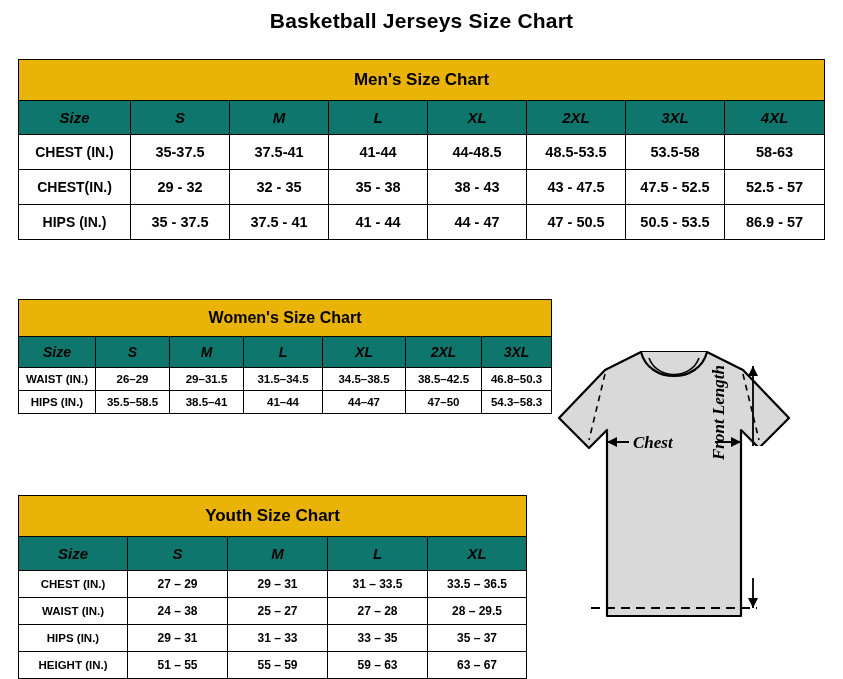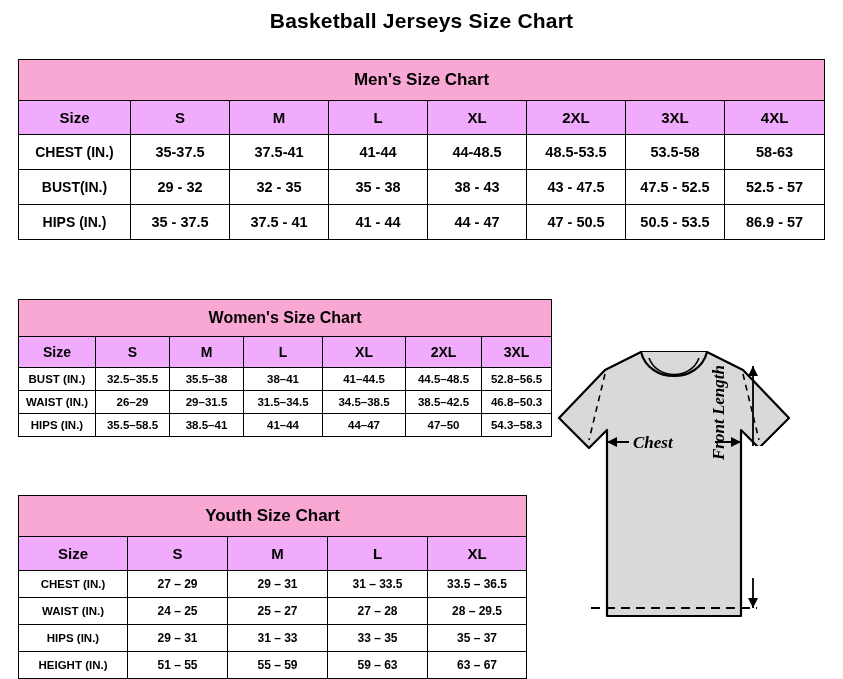--- a/index.html
+++ b/index.html
@@ -27,28 +27,29 @@
     border-collapse: collapse;
     table-layout: fixed;
   }
   table td, table th {
     border: 1px solid #000;
     text-align: center;
     font-weight: bold;
     background: #fff;
   }
   .chart-header td {
-    background: #f9a8d4;
+    background: #eab308;
     font-size: 16px;
     font-weight: bold;
     padding: 9px 0;
   }
   .col-head td {
-    background: #f0abfc;
-    font-weight: bold;
+    background: #0f766e;
+    font-weight: bold;
+    font-style: italic;
   }
 
   
   #mens-table {
     position: absolute;
     left: 18px;
     top: 59px;
     width: 806px;
   }
   #mens-table .chart-header td { font-size: 17px; padding: 10px 0; }
@@ -144,21 +145,21 @@
       <td class="rowlabel">CHEST (IN.)</td>
       <td>35-37.5</td>
       <td>37.5-41</td>
       <td>41-44</td>
       <td>44-48.5</td>
       <td>48.5-53.5</td>
       <td>53.5-58</td>
       <td>58-63</td>
     </tr>
     <tr>
-      <td class="rowlabel">BUST(IN.)</td>
+      <td class="rowlabel">CHEST(IN.)</td>
       <td>29 - 32</td>
       <td>32 - 35</td>
       <td>35 - 38</td>
       <td>38 - 43</td>
       <td>43 - 47.5</td>
       <td>47.5 - 52.5</td>
       <td>52.5 - 57</td>
     </tr>
     <tr>
       <td class="rowlabel">HIPS (IN.)</td>
@@ -190,29 +191,20 @@
     <tr class="col-head">
       <td>Size</td>
       <td>S</td>
       <td>M</td>
       <td>L</td>
       <td>XL</td>
       <td>2XL</td>
       <td>3XL</td>
     </tr>
     <tr>
-      <td class="rowlabel">BUST  (IN.)</td>
-      <td>32.5–35.5</td>
-      <td>35.5–38</td>
-      <td>38–41</td>
-      <td>41–44.5</td>
-      <td>44.5–48.5</td>
-      <td>52.8–56.5</td>
-    </tr>
-    <tr>
       <td class="rowlabel">WAIST  (IN.)</td>
       <td>26–29</td>
       <td>29–31.5</td>
       <td>31.5–34.5</td>
       <td>34.5–38.5</td>
       <td>38.5–42.5</td>
       <td>46.8–50.3</td>
     </tr>
     <tr>
       <td class="rowlabel">HIPS  (IN.)</td>
@@ -247,21 +239,21 @@
     </tr>
     <tr>
       <td class="rowlabel">CHEST (IN.)</td>
       <td>27  –  29</td>
       <td>29  –  31</td>
       <td>31  –  33.5</td>
       <td>33.5  –  36.5</td>
     </tr>
     <tr>
       <td class="rowlabel">WAIST  (IN.)</td>
-      <td>24  –  25</td>
+      <td>24  –  38</td>
       <td>25  –  27</td>
       <td>27  –  28</td>
       <td>28  –  29.5</td>
     </tr>
     <tr>
       <td class="rowlabel">HIPS  (IN.)</td>
       <td>29  –  31</td>
       <td>31  –  33</td>
       <td>33  –  35</td>
       <td>35  –  37</td>

